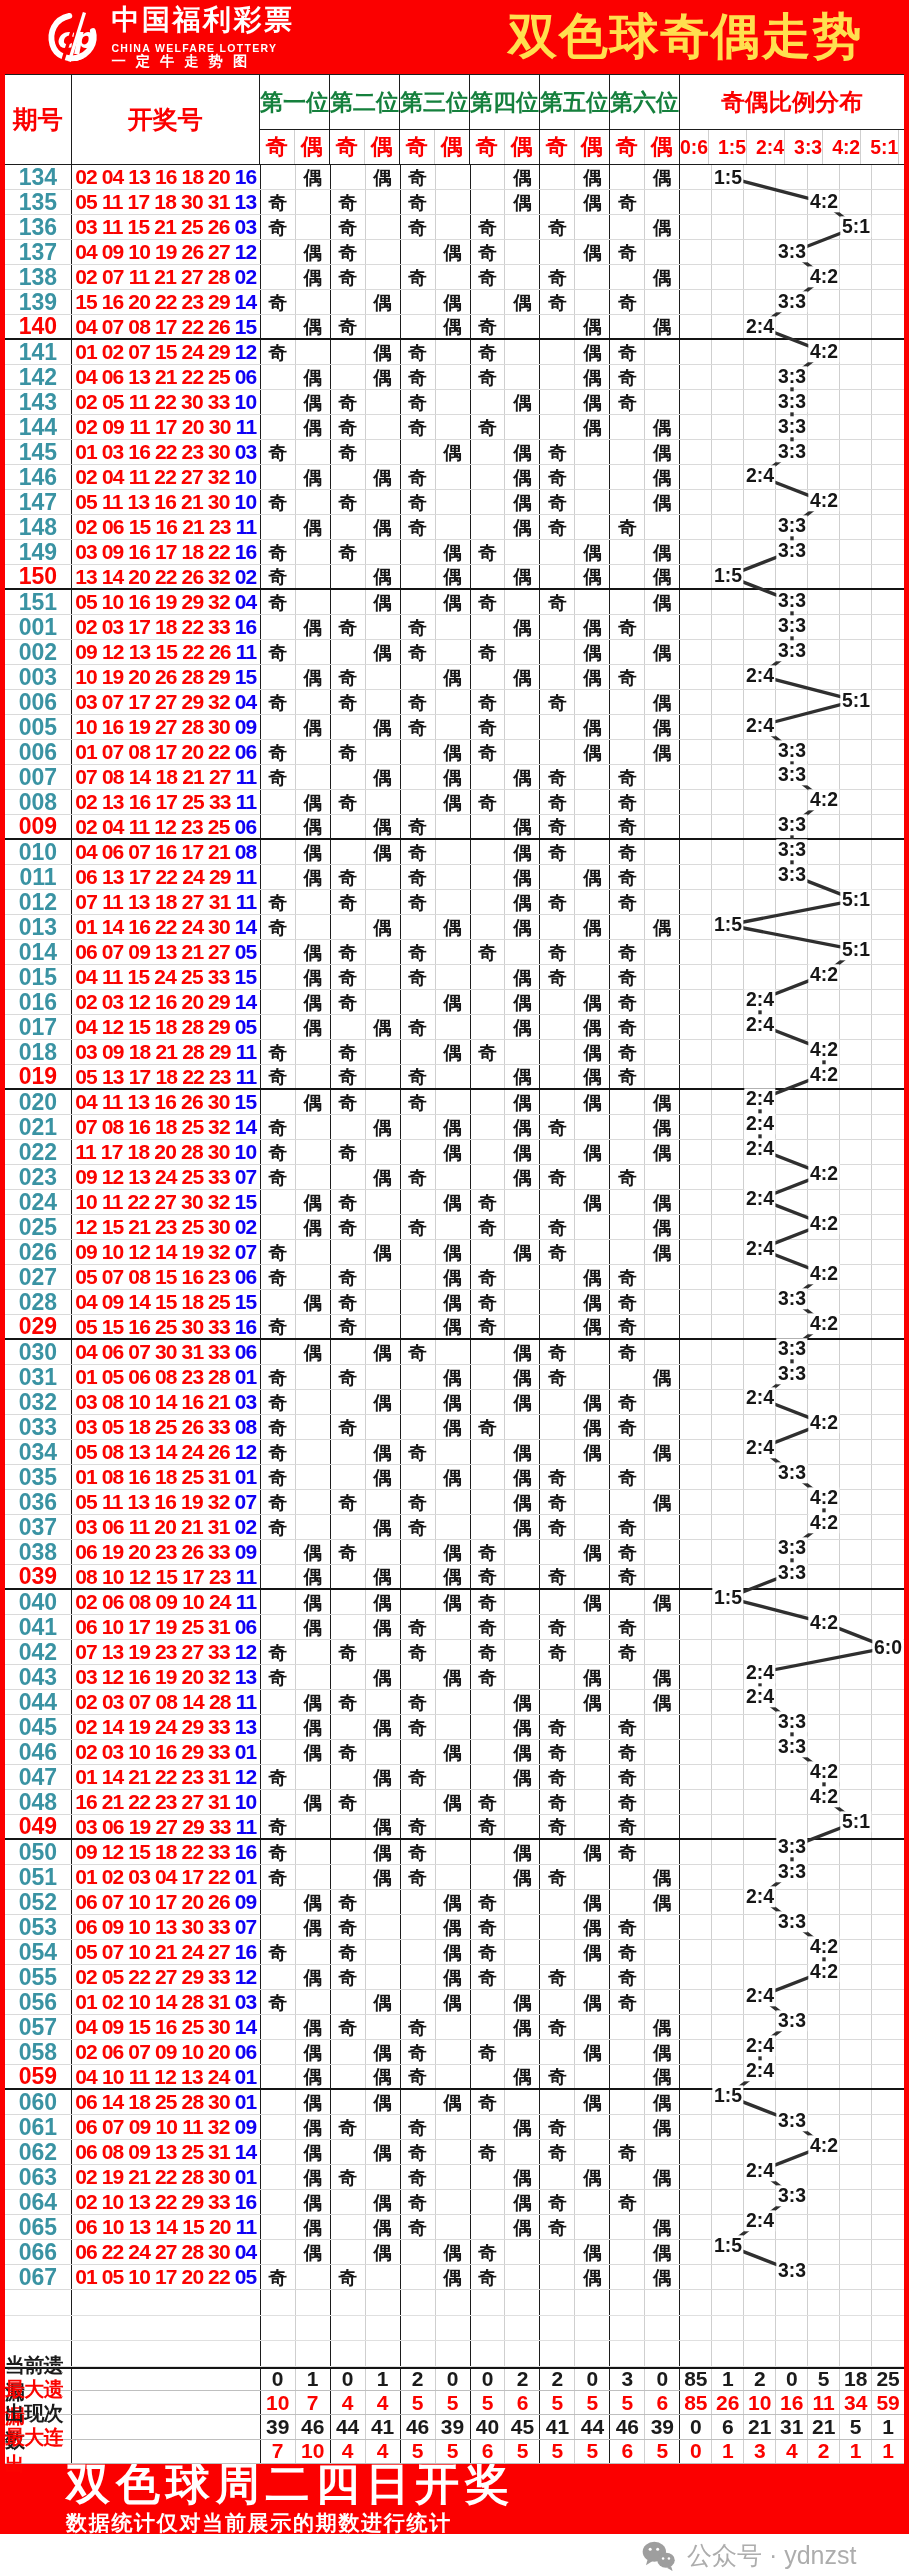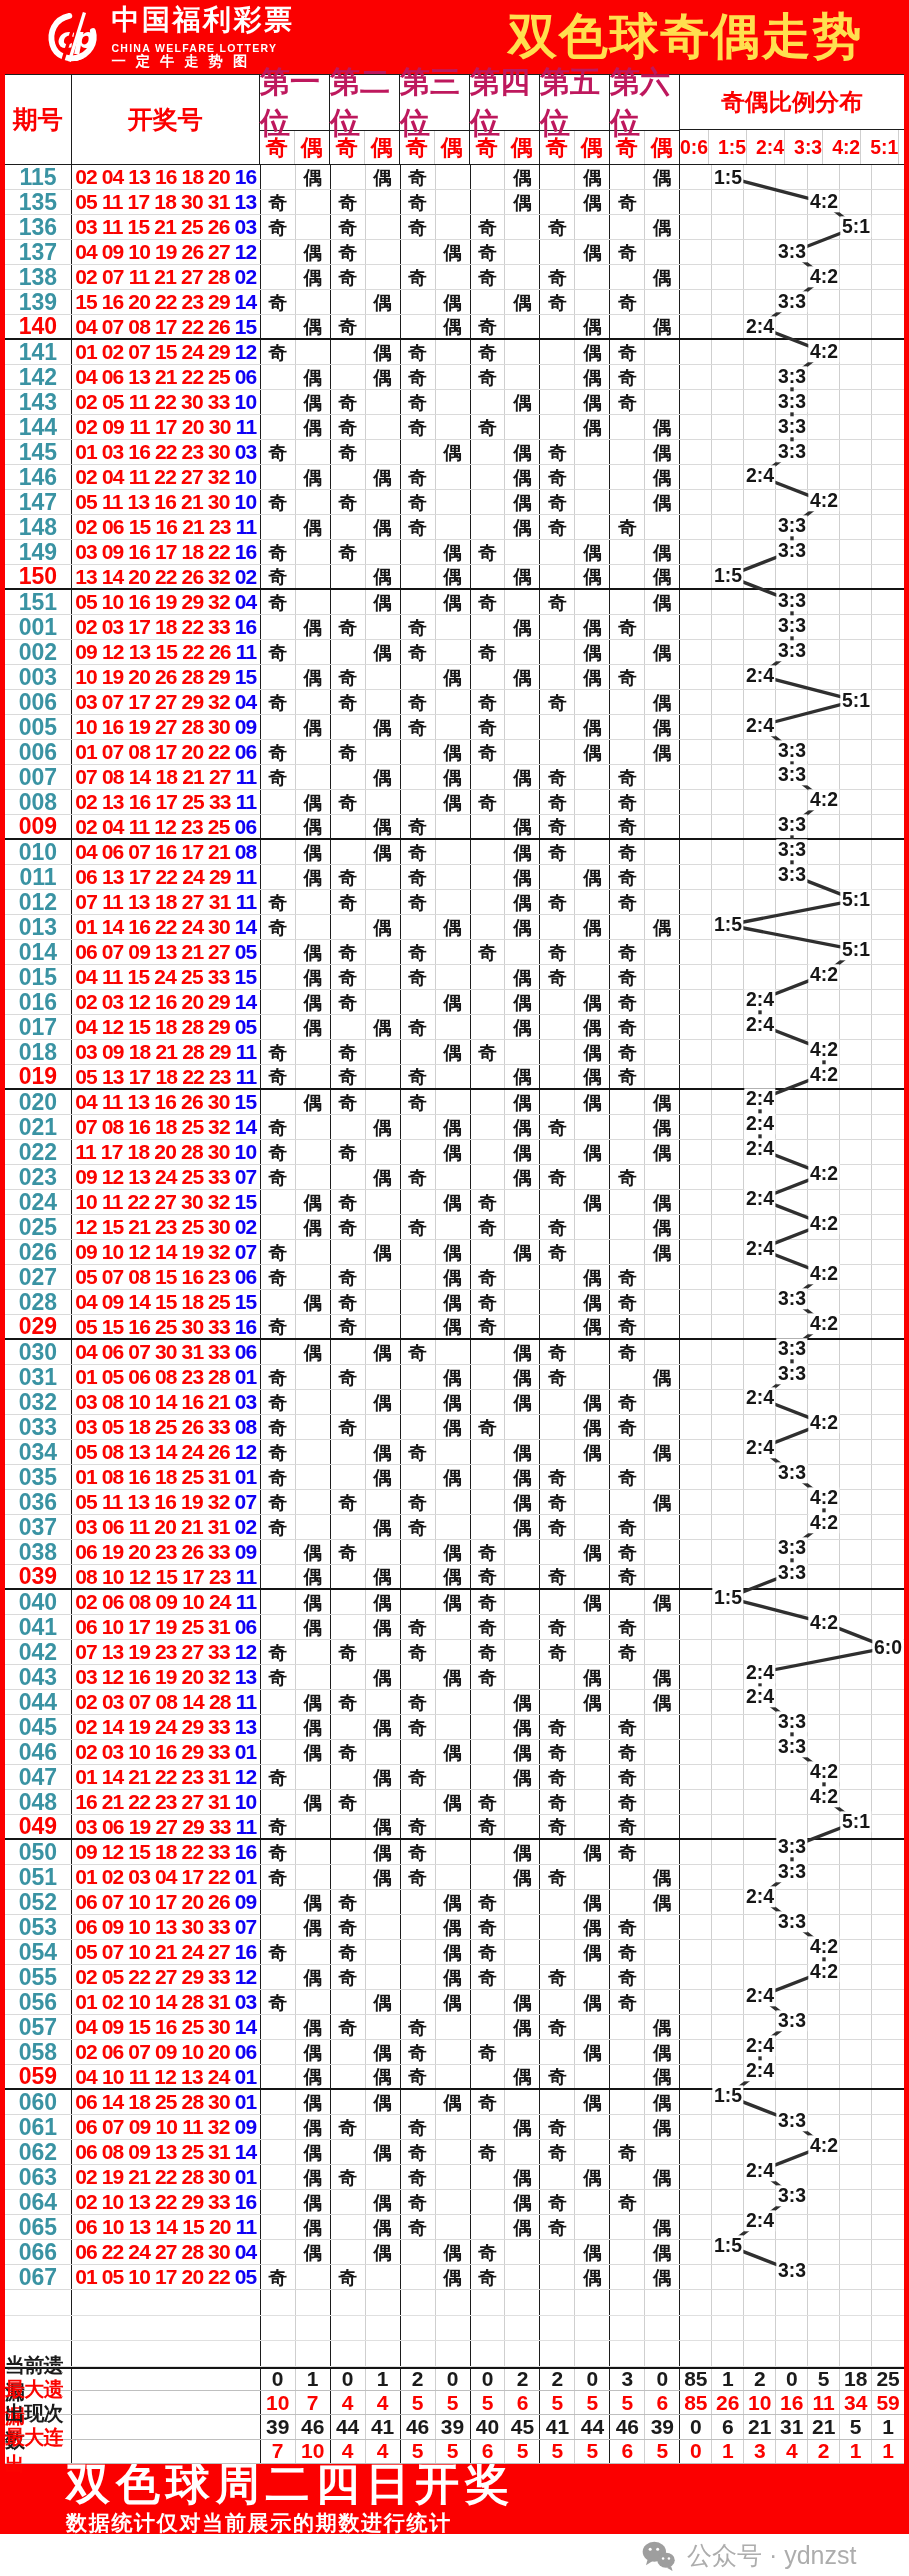--- a/index.html
+++ b/index.html
@@ -21,21 +21,21 @@
     font-size:49px; color:#ffdf4f; letter-spacing:1.7px; }
 
   
   .tbl { position:relative; width:909px; border-left:5px solid #fb0000; border-right:5px solid #fb0000; background:#fff; }
   .hdr { display:flex; height:91px; border-top:1.7px solid #1d1d1d; border-bottom:1.7px solid #1d1d1d; }
   .hcell { display:flex; align-items:center; justify-content:center; color:#fb0000; font-weight:bold; }
   .h-period { width:67px; font-size:25px; border-right:1.7px solid #1d1d1d; }
   .h-numbers { width:189px; font-size:25px; border-right:1.7px solid #1d1d1d; }
   .pos-group { width:70px; display:flex; flex-direction:column; border-right:1.7px solid #1d1d1d; }
   .pos-group.last { border-right:1.7px solid #1d1d1d; }
-  .pos-title { height:56px; display:flex; align-items:center; justify-content:center; font-size:30px; font-weight:bold; color:#be185d; border-bottom:1.7px solid #1d1d1d; }
+  .pos-title { height:56px; display:flex; align-items:center; justify-content:center; font-size:23px; font-weight:bold; color:#15803d; border-bottom:1.7px solid #1d1d1d; }
   .pos-sub { display:flex; height:34px; }
   .pos-sub > div { width:35px; display:flex; align-items:center; justify-content:center; font-size:22px; font-weight:bold; color:#fb0000; }
   .pos-sub > div:first-child { border-right:0.8px solid #cfcfcf; }
   .ratio-group { width:224px; display:flex; flex-direction:column; }
   .ratio-title { height:56px; display:flex; align-items:center; justify-content:center; font-size:23.6px; font-weight:bold; color:#fb0000; border-bottom:1.7px solid #1d1d1d; }
   .ratio-subs { display:flex; height:34px;gap:9px; }
   .ratio-subs > div { width:32px; display:flex; align-items:center; justify-content:center; font-size:19.4px; font-weight:bold; color:#fb0000; border-right:0.8px solid #cfcfcf; }
   .ratio-subs > div:last-child { border-right:none; }
 
   
@@ -164,21 +164,21 @@
             <div class="">3:3</div>
             <div class="">4:2</div>
             <div class="">5:1</div>
             <div class="">6:0</div>
           </div>
       </div>
     </div>
 
     <div class="rows">
       <div class="row">
-          <div class="c-period">115</div>
+          <div class="c-period">134</div>
           <div class="c-numbers">
             <span>02</span>
             <span>04</span>
             <span>13</span>
             <span>16</span>
             <span>18</span>
             <span>20</span>
             <span class="blue">16</span>
           </div>
           <div class="c-sub oddcol"></div>

